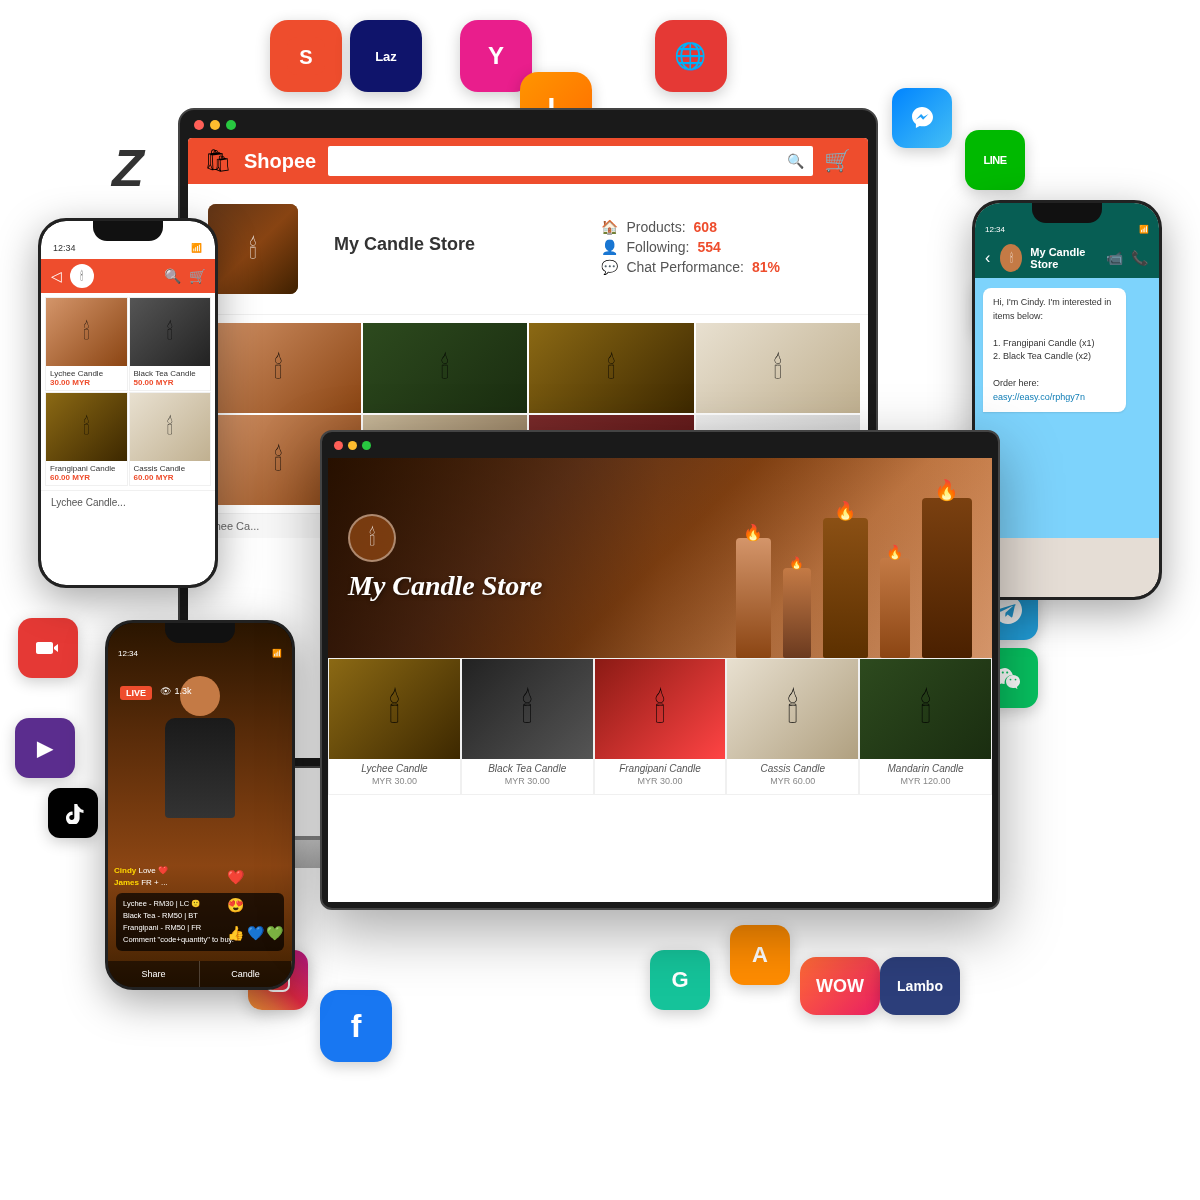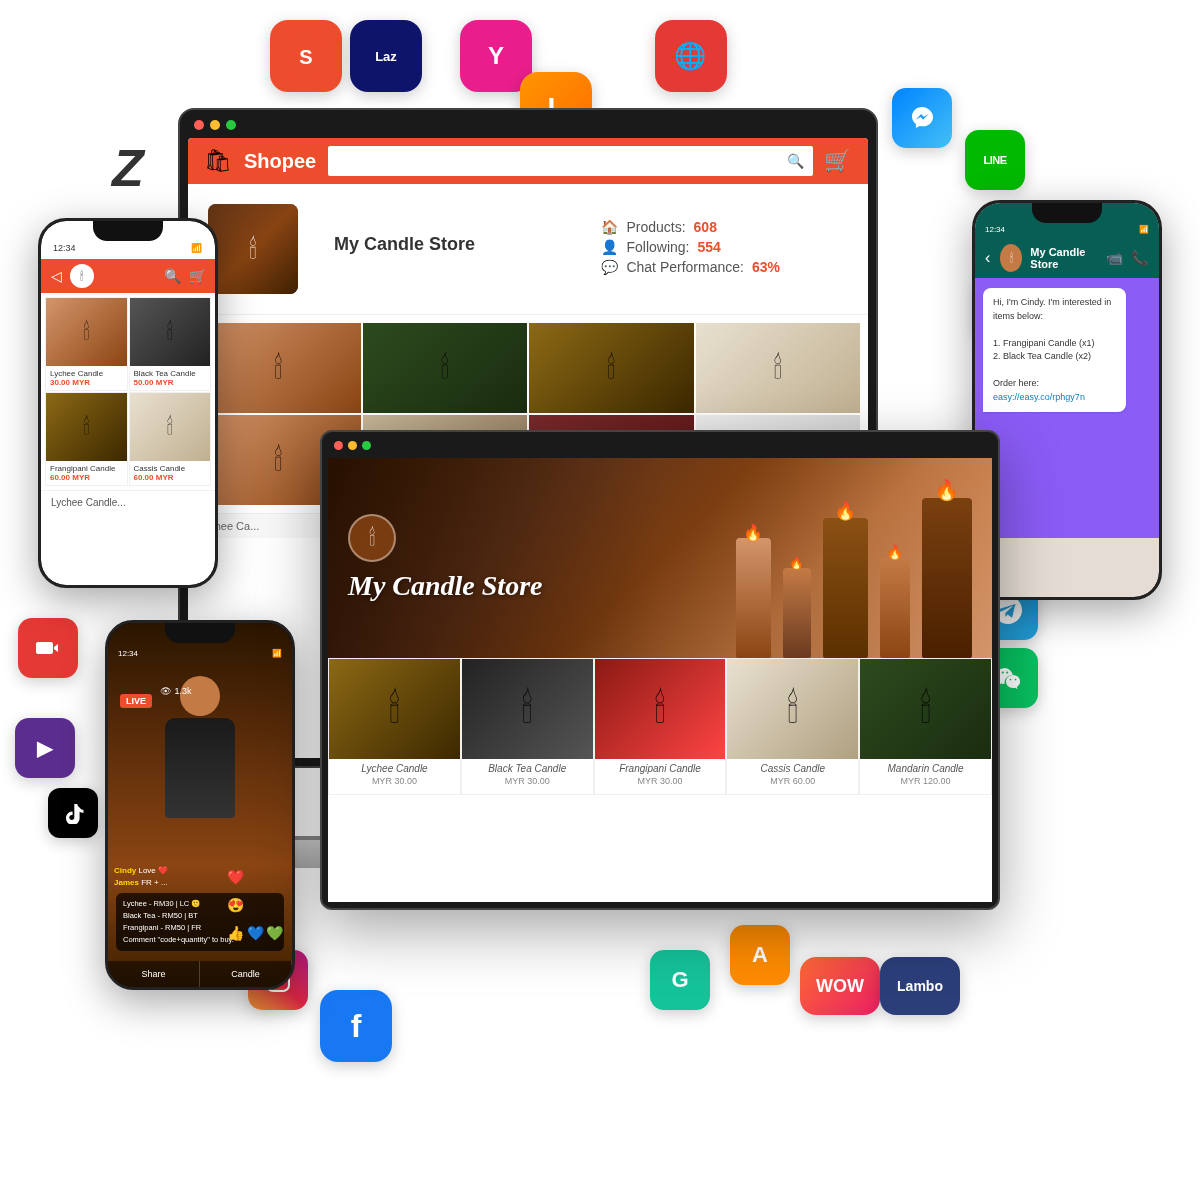--- a/index.html
+++ b/index.html
@@ -475,21 +475,21 @@
       color: white;
     }
     .wa-name { font-size: 11px; font-weight: 600; }
     .wa-back { font-size: 16px; margin-right: 2px; }
     .wa-actions { margin-left: auto; display: flex; gap: 8px; font-size: 14px; }
     .wa-messages {
       padding: 10px 8px;
       display: flex;
       flex-direction: column;
       gap: 8px;
-      background: #8b5cf6;
+      background: #7dd3fc;
       min-height: 260px;
     }
     .wa-bubble {
       background: white;
       border-radius: 8px 8px 8px 0;
       padding: 8px 10px;
       font-size: 9px;
       color: #333;
       max-width: 85%;
       box-shadow: 0 1px 2px rgba(0,0,0,0.1);
@@ -550,21 +550,20 @@
       position: absolute;
       top: 28px;
       left: 12px;
       background: #EE4D2D;
       color: white;
       font-size: 9px;
       font-weight: 700;
       padding: 2px 6px;
       border-radius: 3px;
       z-index: 3;
-      margin-top: 8px;
     }
     .live-viewers {
       position: absolute;
       top: 28px;
       left: 52px;
       color: white;
       font-size: 9px;
       z-index: 3;
       display: flex;
       align-items: center;
@@ -750,21 +749,21 @@
               <span class="value">608</span>
             </div>
             <div class="store-stat-row">
               <span>👤</span>
               <span class="label">Following:</span>
               <span class="value">554</span>
             </div>
             <div class="store-stat-row">
               <span>💬</span>
               <span class="label">Chat Performance:</span>
-              <span class="value">63%</span>
+              <span class="value">81%</span>
             </div>
           </div>
         </div>
 
         <div class="shopee-products">
           <div>
             <div class="product-thumb sp1" style="height:90px;">
                 <span style="font-size:30px;">🕯</span>
               </div>
           </div>

